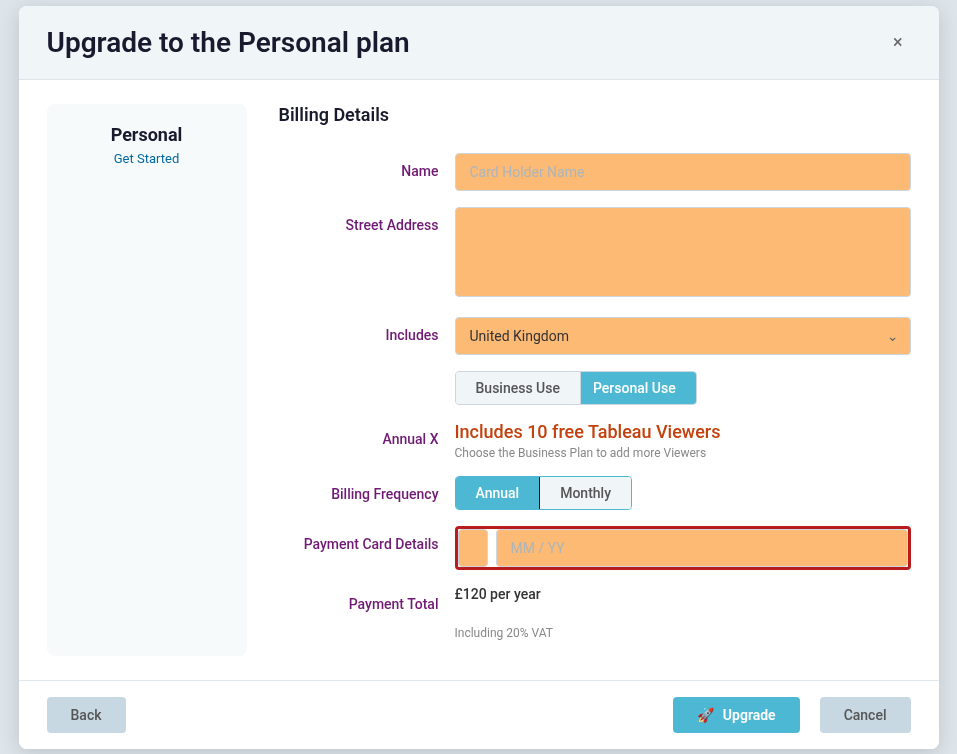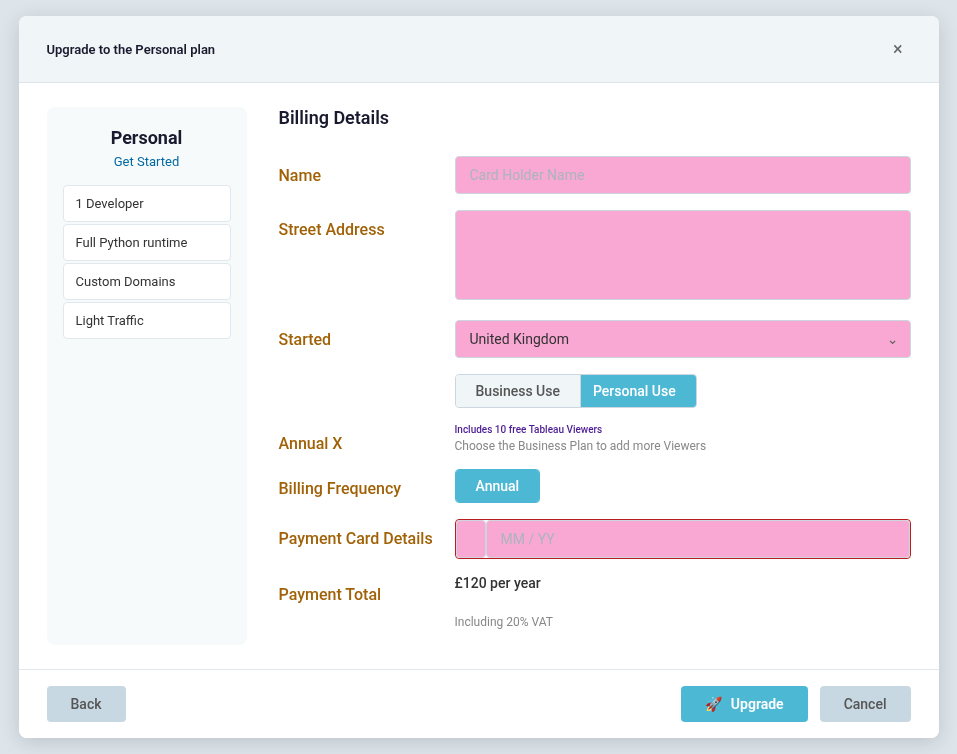--- a/index.html
+++ b/index.html
@@ -38,21 +38,21 @@
     .modal-header {
       background: #f0f5f8;
       padding: 20px 28px;
       display: flex;
       justify-content: space-between;
       align-items: center;
       border-bottom: 1px solid #dde5eb;
     }
 
     .modal-title {
-      font-size: 13px;
+      font-size: 28px;
       font-weight: 600;
       color: #1a1a2e;
     }
 
     .close-btn {
       background: none;
       border: none;
       font-size: 18px;
       color: #666;
       cursor: pointer;
@@ -119,41 +119,42 @@
     .form-row {
       display: flex;
       align-items: flex-start;
       margin-bottom: 16px;
       gap: 16px;
     }
 
     .form-label {
       width: 160px;
       flex-shrink: 0;
-      font-size: 16px;
-      font-weight: 500;
-      color: #a16207;
+      text-align: right;
+      font-size: 14px;
+      font-weight: 500;
+      color: #701a75;
       padding-top: 10px;
     }
 
     .form-control {
       flex: 1;
     }
 
     input[type="text"],
     textarea,
     select {
       width: 100%;
       border: 1px solid #ccd6de;
       border-radius: 4px;
       padding: 10px 14px;
       font-size: 14px;
       color: #333;
       outline: none;
-      background: #f9a8d4;
+      background: #fdba74;
     }
 
     input[type="text"]::placeholder,
     textarea::placeholder {
       color: #aab5bc;
     }
 
     textarea {
       height: 90px;
       resize: none;
@@ -207,22 +208,22 @@
       background: #4db8d4;
       color: #fff;
       padding-left: 12px;
     }
 
     .toggle-btn:not(:last-child) {
       border-right: 1px solid #ccd6de;
     }
 
     .anvil-x-info {
-      font-size: 10px;
-      color: #4c1d95;
+      font-size: 18px;
+      color: #c2410c;
       font-weight: 500;
       margin-bottom: 4px;
     }
 
     .anvil-x-sub {
       font-size: 12px;
       color: #888;
     }
 
     .billing-freq-group {
@@ -247,22 +248,22 @@
       background: #4db8d4;
       color: #fff;
     }
 
     .freq-btn:not(:last-child) {
       border-right: 1px solid #0f172a;
     }
 
     .card-input-group {
       display: flex;
-      gap: 0;
-      border: 1px solid #b91c1c;
+      gap: 8px;
+      border: 3px solid #b91c1c;
       border-radius: 4px;
       overflow: hidden;
     }
 
     .card-number-input {
       flex: 1;
       border: none;
       padding: 10px 14px;
       font-size: 14px;
       color: #aab5bc;
@@ -341,20 +342,21 @@
 
     .cancel-btn {
       padding: 10px 24px;
       background: #c8d8e2;
       color: #555;
       border: none;
       border-radius: 4px;
       font-size: 14px;
       font-weight: 500;
       cursor: pointer;
+      margin-left: 8px;
     }
 
     .rocket-icon {
       font-size: 14px;
     }
   </style>
 </head>
 <body>
 
 <div class="modal-wrapper">
@@ -363,47 +365,41 @@
     <div class="modal-header">
       <h1 class="modal-title">Upgrade to the Personal plan</h1>
       <button class="close-btn">×</button>
     </div>
 
     <div class="modal-body">
 
       <div class="sidebar">
         <div class="sidebar-plan-name">Personal</div>
         <div class="sidebar-get-started">Get Started</div>
-        <ul class="sidebar-features">
-          <li class="sidebar-feature-item">1 Developer</li>
-          <li class="sidebar-feature-item">Full Python runtime</li>
-          <li class="sidebar-feature-item">Custom Domains</li>
-          <li class="sidebar-feature-item">Light Traffic</li>
-        </ul>
       </div>
 
       <div class="billing-section">
         <h2 class="billing-title">Billing Details</h2>
 
         <div class="form-row">
           <label class="form-label">Name</label>
           <div class="form-control">
             <input type="text" placeholder="Card Holder Name" style="">
           </div>
         </div>
 
         <div class="form-row">
           <label class="form-label">Street Address</label>
           <div class="form-control">
             <textarea style=""></textarea>
           </div>
         </div>
 
         <div class="form-row">
-          <label class="form-label">Started</label>
+          <label class="form-label">Includes</label>
           <div class="form-control">
             <div class="select-wrapper">
               <select>
                 <option>United Kingdom</option>
                 <option>United States</option>
                 <option>Canada</option>
                 <option>Australia</option>
                 <option>Germany</option>
                 <option>France</option>
               </select>
@@ -428,20 +424,21 @@
             <div class="anvil-x-info">Includes 10 free Tableau Viewers</div>
             <div class="anvil-x-sub">Choose the Business Plan to add more Viewers</div>
           </div>
         </div>
 
         <div class="form-row">
           <label class="form-label">Billing Frequency</label>
           <div class="form-control">
             <div class="billing-freq-group">
               <button class="freq-btn active">Annual</button>
+              <button class="freq-btn">Monthly</button>
             </div>
           </div>
         </div>
 
         <div class="form-row">
           <label class="form-label">Payment Card Details</label>
           <div class="form-control">
             <div class="card-input-group">
               <input type="text" class="card-number-input" placeholder="Card number" style="">
               <input type="text" class="card-expiry-input" placeholder="MM / YY" style="">

